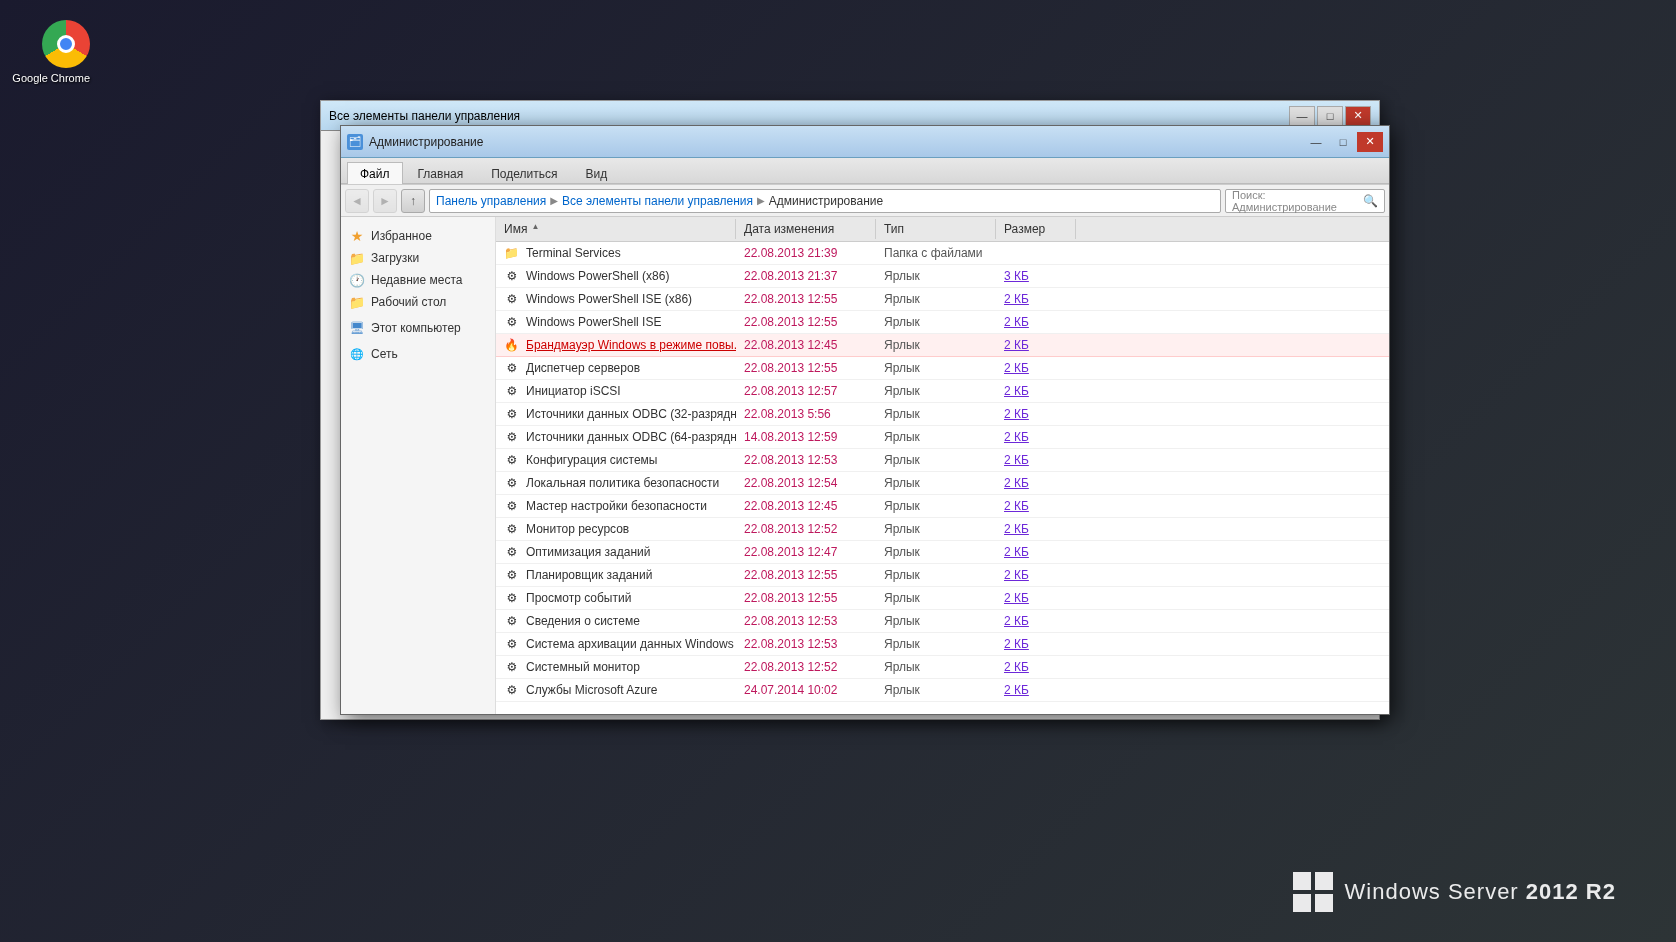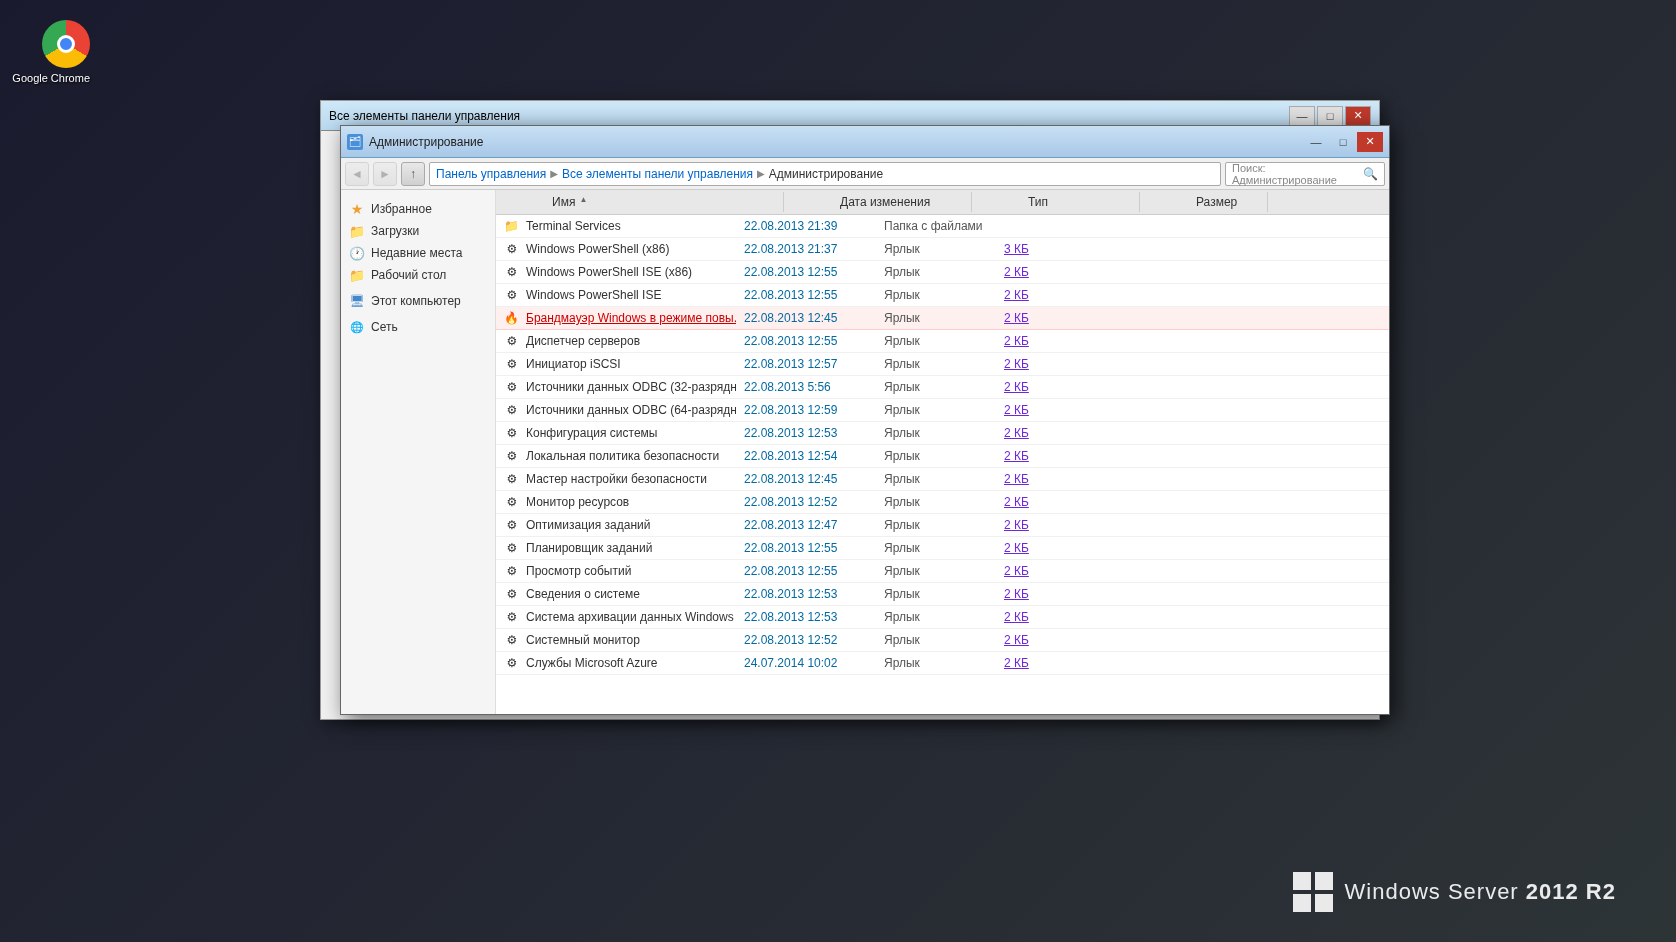--- a/index.html
+++ b/index.html
@@ -358,21 +358,20 @@
     .col-header {
       font-size: 12px;
       color: #333;
       padding: 3px 8px;
       cursor: pointer;
       user-select: none;
       display: flex;
       align-items: flex-start;
       gap: 4px;
       border-right: 1px solid #ccc;
-      margin-left: 48px;
     }
     .col-name { width: 240px; }
     .col-date { width: 140px; }
     .col-type { width: 120px; }
     .col-size { width: 80px; }
     .sort-arrow { font-size: 8px; color: #666; }
 
     .file-row {
       display: flex;
       align-items: center;
@@ -391,21 +390,21 @@
       overflow: hidden;
       text-overflow: ellipsis;
       white-space: nowrap;
     }
     .file-cell.name-cell {
       width: 240px;
       display: flex;
       align-items: center;
       gap: 6px;
     }
-    .file-cell.date-cell { width: 140px; color: #0369a1; }
+    .file-cell.date-cell { width: 140px; color: #be185d; }
     .file-cell.type-cell { width: 120px; color: #555; }
     .file-cell.size-cell { width: 80px; color: #6d28d9; text-decoration: underline; }
 
     .file-icon {
       width: 16px;
       height: 16px;
       flex-shrink: 0;
       display: inline-flex;
       align-items: center;
       justify-content: center;
@@ -479,20 +478,28 @@
         <div class="titlebar-icon">🗂</div>
         <span class="titlebar-title">Администрирование</span>
       </div>
       <div class="titlebar-controls">
         <button class="tb-btn">—</button>
         <button class="tb-btn">□</button>
         <button class="tb-btn close-btn">✕</button>
       </div>
     </div>
 
+    <div class="ribbon">
+      <div class="ribbon-tabs">
+        <div class="ribbon-tab active">Файл</div>
+        <div class="ribbon-tab">Главная</div>
+        <div class="ribbon-tab">Поделиться</div>
+        <div class="ribbon-tab">Вид</div>
+      </div>
+    </div>
 
     <div class="nav-bar">
       <div class="nav-btn disabled">◄</div>
       <div class="nav-btn disabled">►</div>
       <div class="nav-btn">↑</div>
       <div class="breadcrumb-bar">
         <span class="breadcrumb-link">Панель управления</span>
         <span class="breadcrumb-sep">▶</span>
         <span class="breadcrumb-link">Все элементы панели управления</span>
         <span class="breadcrumb-sep">▶</span>
@@ -627,21 +634,21 @@
       </div>
       <div class="file-cell date-cell">22.08.2013 5:56</div>
       <div class="file-cell type-cell">Ярлык</div>
       <div class="file-cell size-cell">2 КБ</div>
     </div>
             <div class="file-row">
       <div class="file-cell name-cell">
         <span class="file-icon">⚙</span>
         <span>Источники данных ODBC (64-разрядна...</span>
       </div>
-      <div class="file-cell date-cell">22.08.2013 12:59</div>
+      <div class="file-cell date-cell">14.08.2013 12:59</div>
       <div class="file-cell type-cell">Ярлык</div>
       <div class="file-cell size-cell">2 КБ</div>
     </div>
             <div class="file-row">
       <div class="file-cell name-cell">
         <span class="file-icon">⚙</span>
         <span>Конфигурация системы</span>
       </div>
       <div class="file-cell date-cell">22.08.2013 12:53</div>
       <div class="file-cell type-cell">Ярлык</div>

